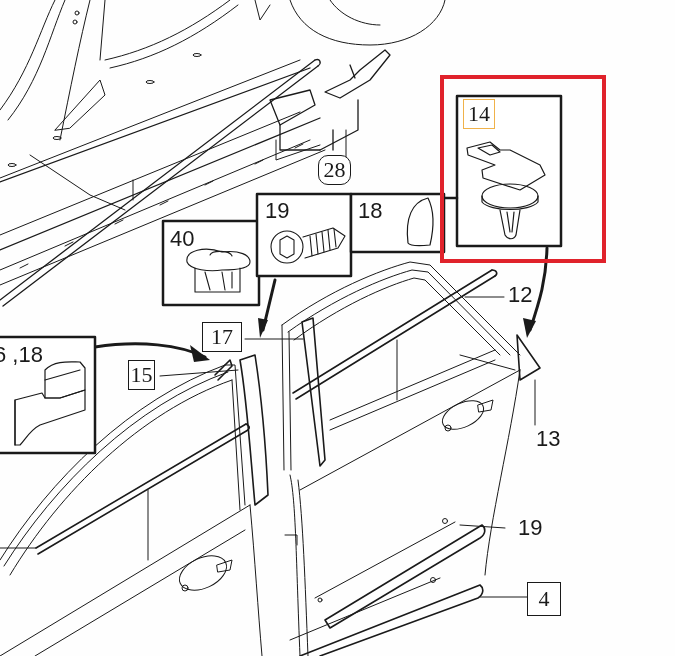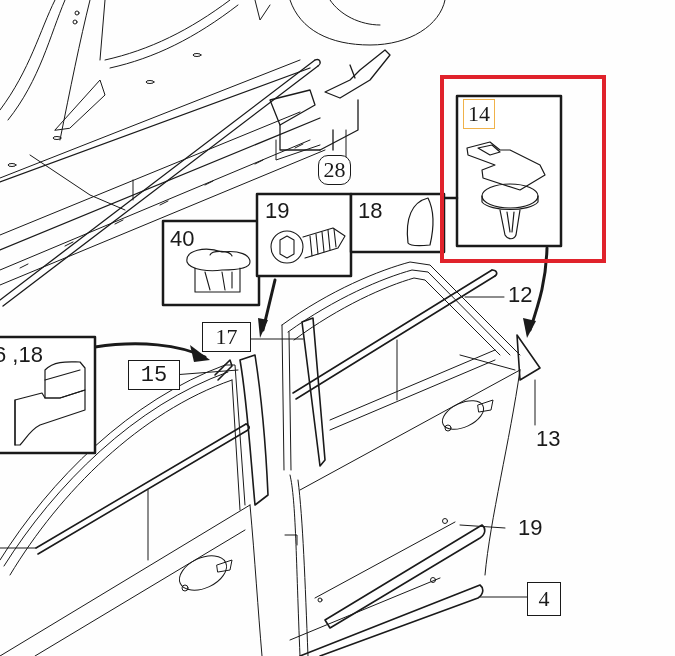--- a/index.html
+++ b/index.html
@@ -209,19 +209,19 @@
   </svg>
 
   <div class="highlight" style="left:440px; top:75px; width:166px; height:188px;"></div>
 
   <div class="hl-label" style="left:463px; top:99px; width:32px; height:30px;">14</div>
   <div class="lbl" style="left:170px; top:228px;">40</div>
   <div class="lbl" style="left:265px; top:200px;">19</div>
   <div class="lbl" style="left:358px; top:200px;">18</div>
   <div class="lbl" style="left:-6px; top:344px;">6 ,18</div>
   <div class="boxlbl" style="left:318px; top:155px; width:33px; height:30px;border-radius:10px;">28</div>
-  <div class="boxlbl" style="left:202px; top:322px; width:49px; height:30px;">17</div>
-  <div class="boxlbl" style="left:128px; top:360px; width:52px; height:30px;font-family:Liberation Mono, monospace;">15</div>
+  <div class="boxlbl" style="left:202px; top:322px; width:40px; height:30px;">17</div>
+  <div class="boxlbl" style="left:128px; top:360px; width:27px; height:30px;">15</div>
   <div class="lbl" style="left:508px; top:284px;">12</div>
   <div class="lbl" style="left:536px; top:428px;">13</div>
   <div class="lbl" style="left:518px; top:517px;">19</div>
   <div class="boxlbl" style="left:527px; top:582px; width:34px; height:34px;">4</div>
 </div>
 
 </body></html>

